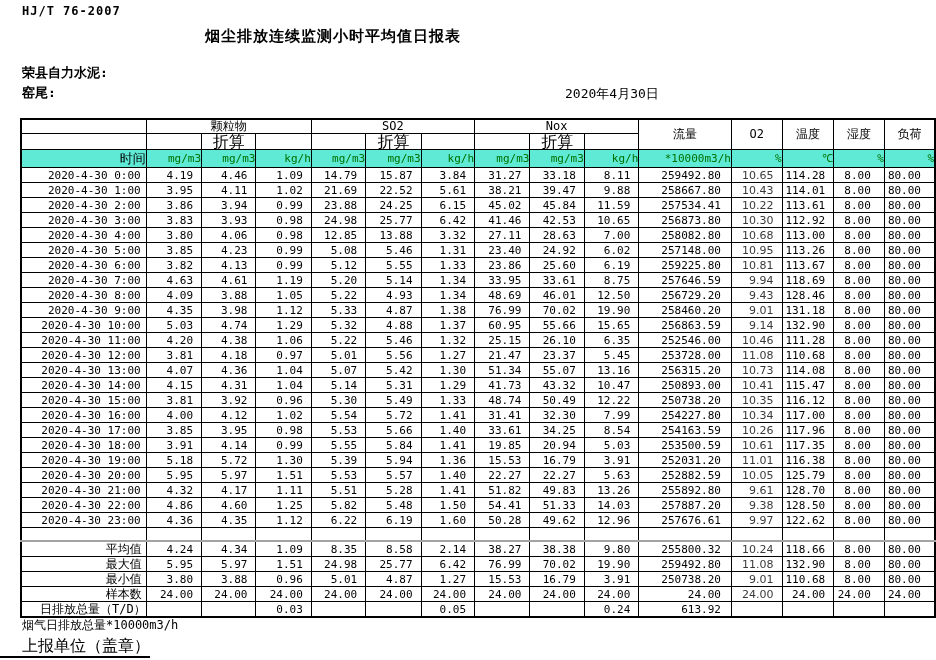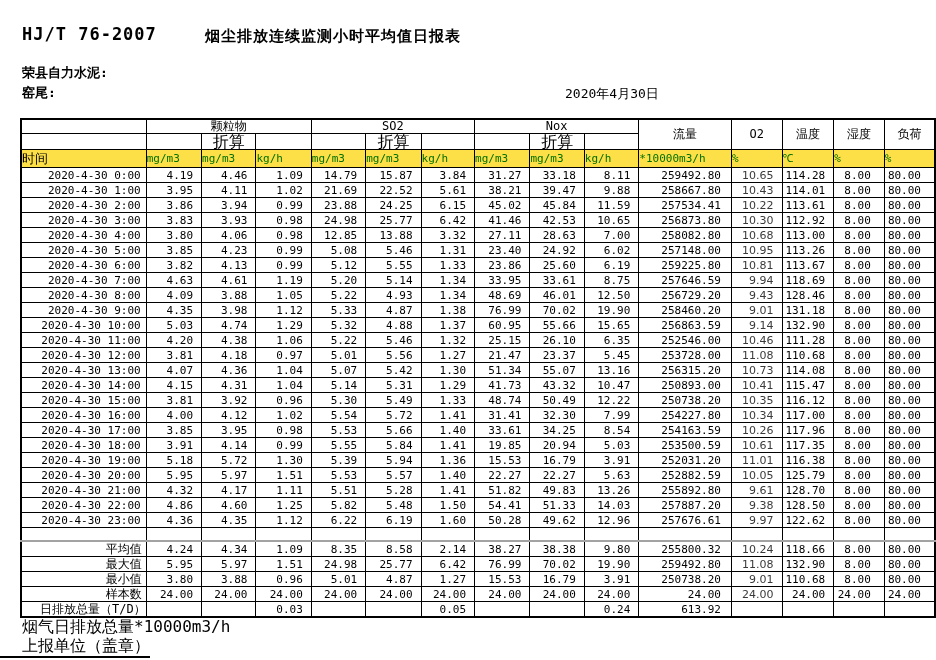--- a/index.html
+++ b/index.html
@@ -1,43 +1,43 @@
 <!DOCTYPE html>
 <html><head>
 <meta charset="utf-8">
 <style>
   html,body{margin:0;padding:0;background:#fff;}
   .page{position:relative;width:936px;height:660px;background:#fff;color:#000;
         font-family:"DejaVu Sans Mono","Liberation Sans",sans-serif;overflow:hidden;}
-  .doc-code{position:absolute;left:22px;top:24px;font-size:17px;font-weight:bold;letter-spacing:1px;}
+  .doc-code{position:absolute;left:22px;top:4px;font-size:12px;font-weight:bold;letter-spacing:1px;}
   .title{position:absolute;left:205px;top:27px;font-size:15px;font-weight:bold;letter-spacing:1px;}
   .company{position:absolute;left:22px;top:64px;font-size:13px;font-weight:bold;}
   .station{position:absolute;left:22px;top:84px;font-size:13px;font-weight:bold;}
   .date{position:absolute;left:565px;top:85px;font-size:13px;}
   table{position:absolute;left:20px;top:118px;border-collapse:collapse;table-layout:fixed;
         border:2px solid #000;}
   td{border:1px solid #000;font-size:11px;line-height:13px;padding:0;overflow:hidden;
      white-space:nowrap;}
   tr.h1 td{height:12px;text-align:center;font-size:12px;}
   tr.h2 td{height:15px;text-align:center;font-size:16px;}
   tr.h1 td[rowspan]{font-size:12px;}
-  tr.unit-row td{height:17px;text-align:left;background:#fde047;color:#007000;font-size:11px;}
+  tr.unit-row td{height:17px;text-align:right;background:#5eead4;color:#007000;font-size:11px;}
   tr.unit-row td.time-h{color:#000;font-size:13px;}
   tr.data-row td{height:14px;}
   td.time-cell{text-align:right;padding-right:5px;}
   td.num{text-align:right;padding-right:8px;}
   td.c9{padding-right:10px;padding-left:22px;}
   td.c10{font-family:"DejaVu Sans","Liberation Sans",sans-serif;color:#3a3a3a;}
   td.c12,td.c13{padding-right:13px;}
   tr.spacer td{height:12px;}
   tr.summary td{height:14px;}
   tr.thick-top td{border-top:2px solid #a3a3a3;}
   td.sum-label{text-align:right;padding-right:4px;font-size:12px;}
   td.total-label{text-align:left;padding-left:18px;font-size:12px;overflow:visible;}
-  .footer-note{position:absolute;left:22px;top:617px;font-size:16px;}
+  .footer-note{position:absolute;left:22px;top:617px;font-size:12px;}
   .report-unit{position:absolute;left:22px;top:636px;font-size:16px;}
   .unit-label{position:absolute;left:215px;top:660px;font-size:13px;}
   .bottom-line{position:absolute;left:0px;top:656px;width:150px;height:2px;background:#000;}
 </style>
 </head>
 <body>
 
 <div class="page">
   <div class="doc-code">HJ/T  76-2007</div>
   <div class="title">烟尘排放连续监测小时平均值日报表</div>

